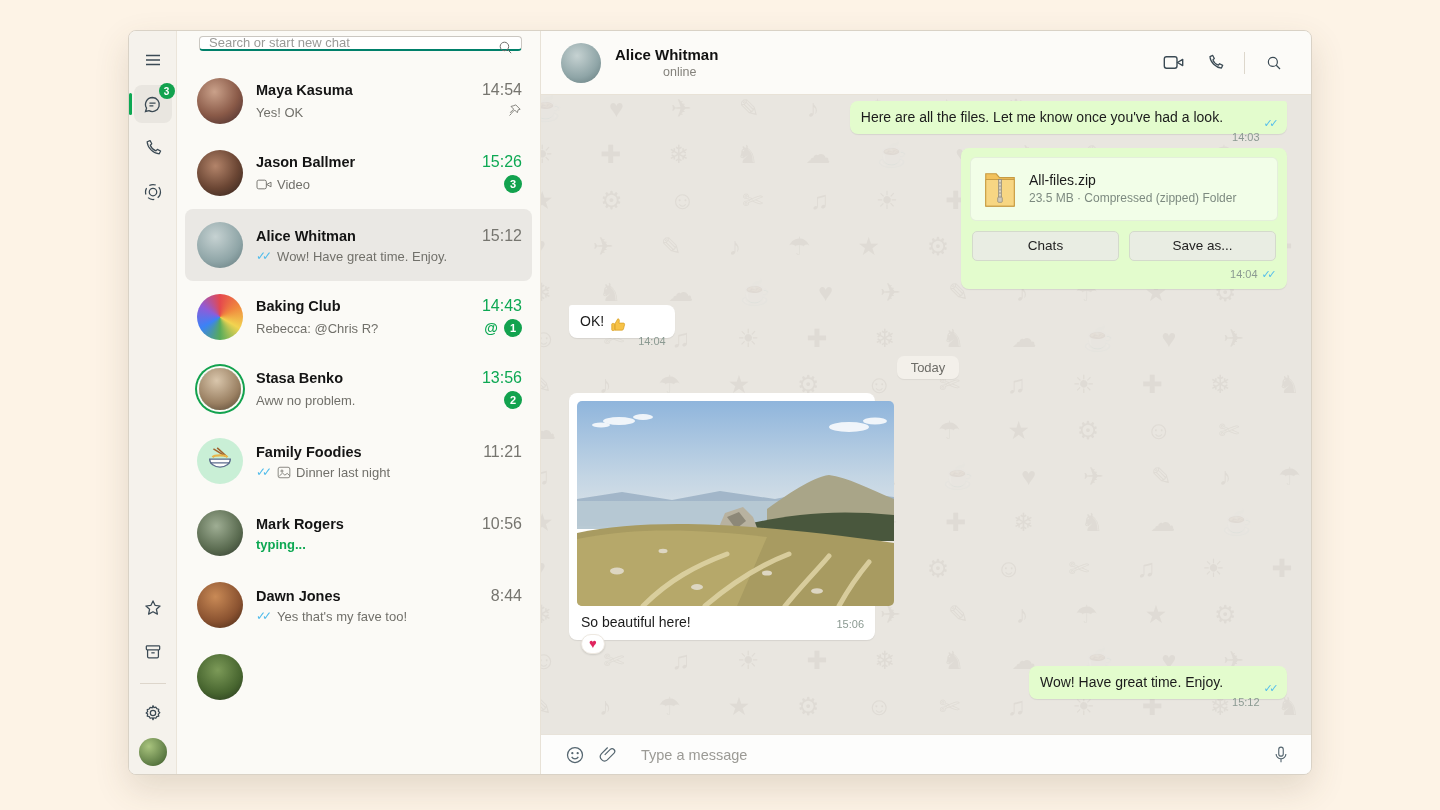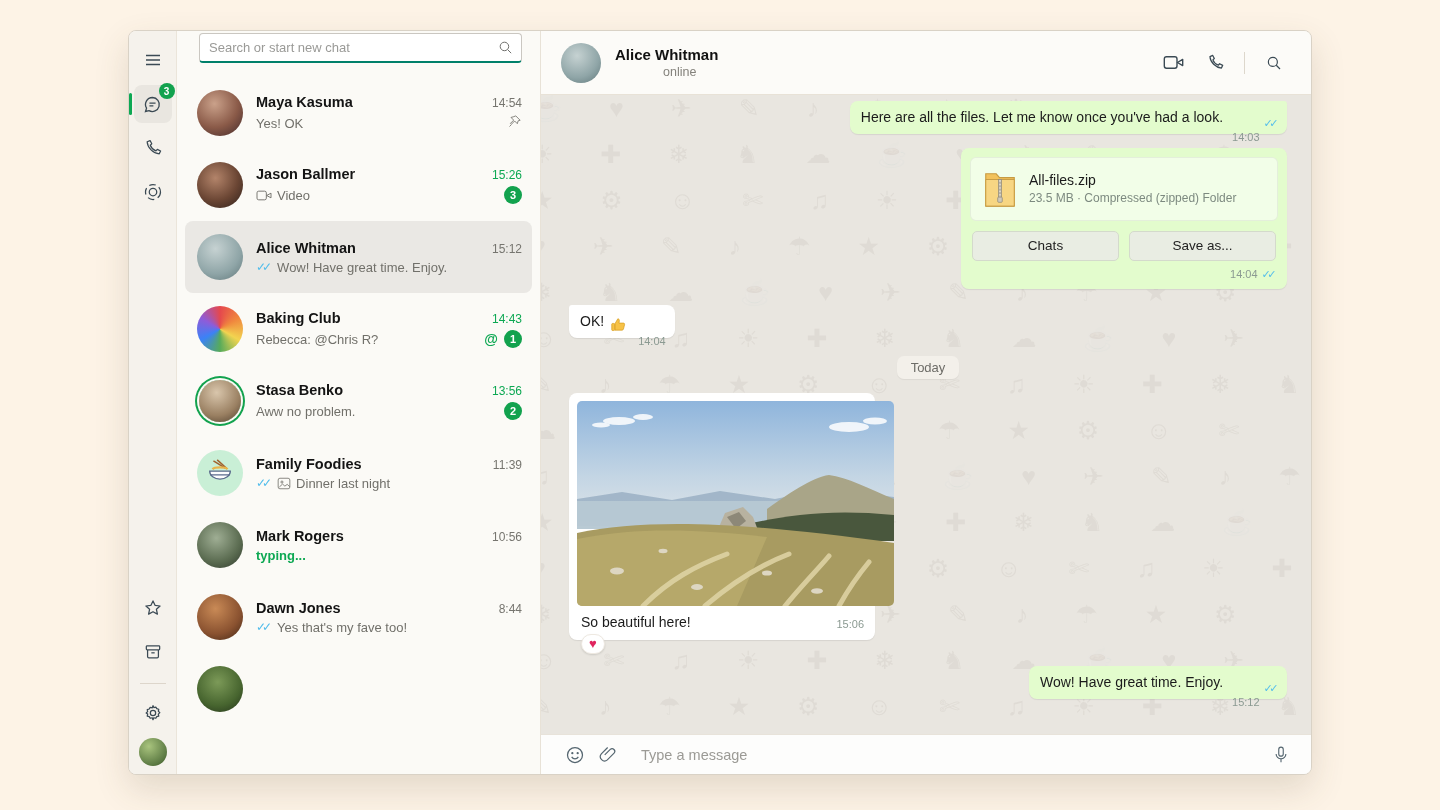--- a/index.html
+++ b/index.html
@@ -39,21 +39,21 @@
   .rail-avatar { width:28px; height:28px; border-radius:50%; background:radial-gradient(circle at 35% 30%, #a9c47e, #5c7a43 70%, #35511f); cursor:pointer; }
 
   
   .chats-panel { width:364px; flex:0 0 364px; background:#fbfaf6; border-right:1px solid #e8e2d7; display:flex; flex-direction:column; min-height:0; }
   .chats-header { display:flex; align-items:center; padding:18px 18px 10px 22px; }
   .chats-title { font-size:22px; font-weight:bold; color:#111; flex:1; }
   .hdr-icon { width:34px; height:30px; display:flex; align-items:center; justify-content:center; cursor:pointer; border-radius:6px; }
   .hdr-icon svg { stroke:#3b4a54; stroke-width:1.6; fill:none; }
 
   .search-wrap { margin:2px 18px 12px 22px; position:relative; }
-  .search-input { width:100%; height:30px; border:1px solid #cac7c1; border-bottom:2px solid #00806a; border-radius:4px; background:#fff; font-family:"Liberation Sans",sans-serif; font-size:13px; color:#333; padding:0 30px 0 9px; outline:none; }
+  .search-input { width:100%; height:15px; border:1px solid #cac7c1; border-bottom:2px solid #00806a; border-radius:4px; background:#fff; font-family:"Liberation Sans",sans-serif; font-size:13px; color:#333; padding:0 30px 0 9px; outline:none; }
   .search-input::placeholder { color:#9a9a97; }
   .search-icon { position:absolute; right:8px; top:6px; }
   .search-icon svg { stroke:#6d6d6a; stroke-width:1.4; fill:none; }
 
   .chat-list { flex:1; overflow:hidden; padding:2px 0; }
   .chat-row { display:flex; align-items:center; margin:0 8px; padding:10px 10px 10px 12px; border-radius:8px; cursor:pointer; height:72px; }
   .chat-row.selected { background:#eae8e4; }
   .avatar { width:46px; height:46px; border-radius:50%; flex:0 0 46px; margin-right:13px; position:relative; display:flex; align-items:center; justify-content:center; overflow:hidden; }
   .avatar.ring { box-shadow:0 0 0 2px #fbfaf6, 0 0 0 4px #12a24e; width:42px; height:42px; flex-basis:42px; margin-left:2px; margin-right:15px; }
   .av-maya   { background:radial-gradient(circle at 38% 30%, #caa18a, #8a5a48 55%, #40282a); }
@@ -62,21 +62,21 @@
   .av-baking { background:conic-gradient(#e5484d, #f0883e, #f2d450, #57ab5a, #3b82f6, #8e5cd9, #e5484d); }
   .av-stasa  { background:radial-gradient(circle at 42% 30%, #d9c6ac, #9a8062 60%, #4e3e2e); }
   .av-family { background:#c9efd6; }
   .av-mark   { background:radial-gradient(circle at 42% 35%, #9fae94, #5a6b50 60%, #2c352a); }
   .av-dawn   { background:radial-gradient(circle at 40% 32%, #c98a56, #8a5230 60%, #3e2414); }
   .av-ziggy  { background:radial-gradient(circle at 45% 35%, #7c9a58, #47652f 60%, #22301a); }
 
   .chat-main { flex:1; min-width:0; }
   .crow1 { display:flex; align-items:baseline; }
   .cname { font-size:14.5px; font-weight:bold; color:#141414; flex:1; white-space:nowrap; overflow:hidden; }
-  .ctime { font-size:12px; color:#76756f; margin-left:8px; }
+  .ctime { font-size:16px; color:#76756f; margin-left:8px; }
   .ctime.green { color:#0da853; }
   .crow2 { display:flex; align-items:center; margin-top:4px; }
   .cpreview { flex:1; font-size:13px; color:#71706a; white-space:nowrap; overflow:hidden; display:flex; align-items:center; gap:5px; }
   .cpreview.typing { color:#0da853; font-weight:bold; }
   .ticks { color:#53bdeb; font-size:12px; letter-spacing:-4px; padding-right:4px; white-space:nowrap; }
   .pv-icon svg { stroke:#71706a; stroke-width:1.4; fill:none; display:block; }
   .cmeta { display:flex; align-items:center; gap:6px; margin-left:8px; }
   .at-badge { color:#0da853; font-size:14px; font-weight:bold; }
   .count-badge { min-width:18px; height:18px; border-radius:10px; background:#12a24e; color:#fff; font-size:11px; font-weight:bold; display:flex; align-items:center; justify-content:center; padding:0 5px; }
   .pin-icon svg { stroke:#76756f; stroke-width:1.4; fill:none; }
@@ -313,21 +313,21 @@
                 <line x1="9" y1="3" x2="22" y2="11" stroke="#a0622d" stroke-width="1.6"></line>
                 <line x1="13" y1="2" x2="23" y2="11" stroke="#a0622d" stroke-width="1.6"></line>
                 <path d="M8 12c2-2.5 14-2.5 16 0" fill="none" stroke="#e8b54a" stroke-width="2.4"></path>
                 <path d="M5 14h22a11 8.5 0 01-22 0z" fill="#fdfdfd" stroke="#5a6b8c" stroke-width="1.4"></path>
                 <line x1="5.5" y1="18" x2="26.5" y2="18" stroke="#5a6b8c" stroke-width="1.2"></line>
               </svg>
             </div>
             <div class="chat-main">
               <div class="crow1">
                   <span class="cname">Family Foodies</span>
-                  <span class="ctime">11:39</span>
+                  <span class="ctime">11:21</span>
                 </div>
               <div class="crow2">
                 <span class="cpreview">
                     <span class="ticks">✓✓</span>
                     <span class="pv-icon">
                       <svg width="14" height="13" viewBox="0 0 24 22">
                         <rect x="2" y="2" width="20" height="18" rx="3"></rect>
                         <circle cx="8.5" cy="8.5" r="1.8"></circle>
                         <path d="M4 17l5.5-5 4 3.5 4-3 4.5 4"></path>
                       </svg>

